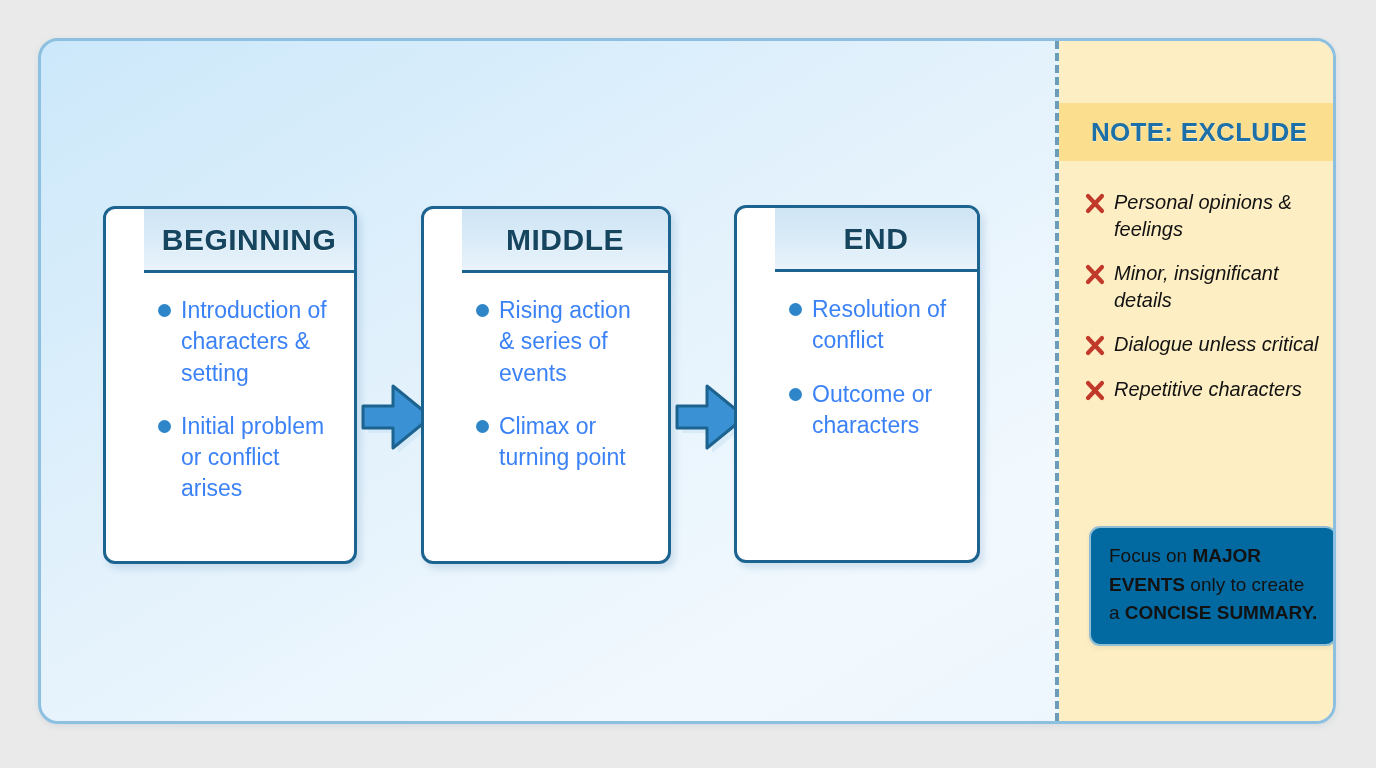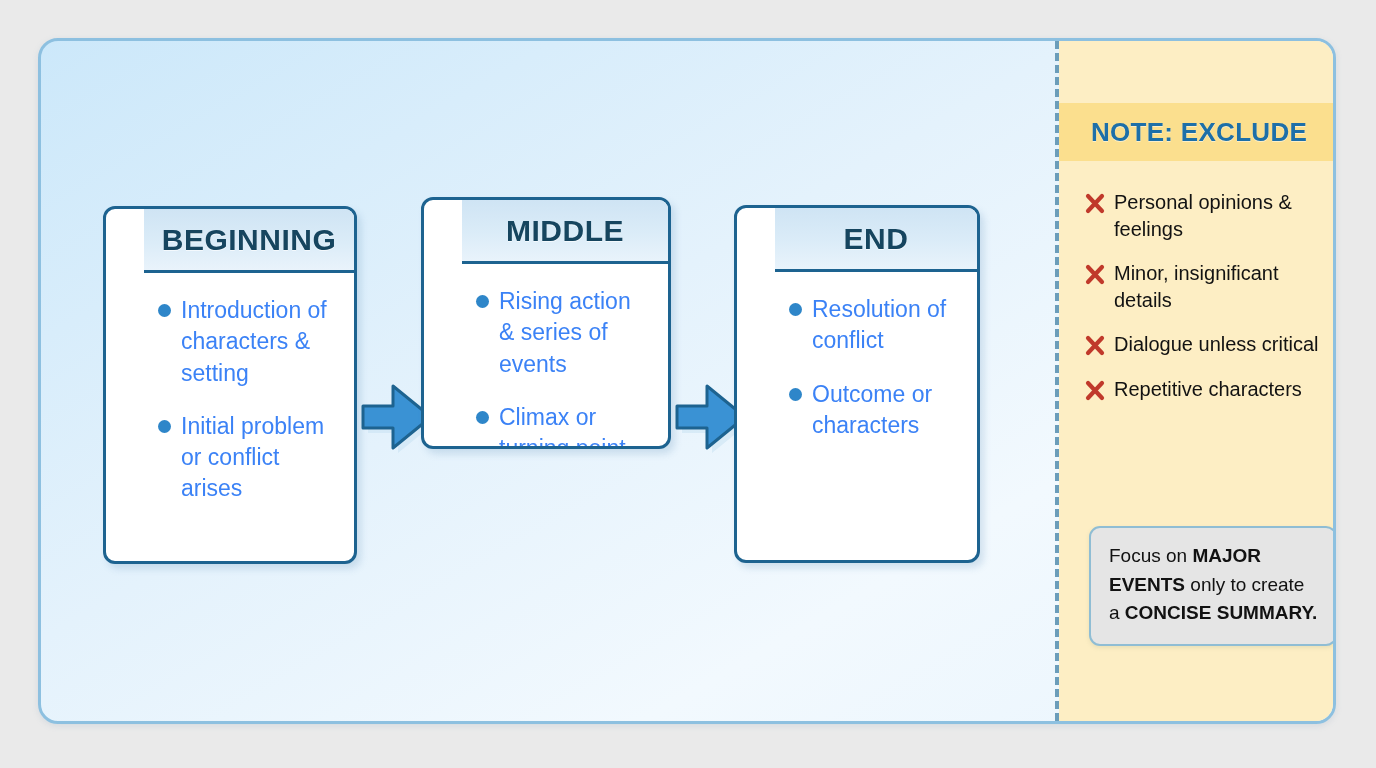--- a/index.html
+++ b/index.html
@@ -43,21 +43,21 @@
     position: absolute;
     box-sizing: border-box;
     border: 3px solid #1d6390;
     border-radius: 12px;
     background: #ffffff;
     overflow: hidden;
     box-shadow: 4px 5px 7px rgba(90,140,180,0.22);
     padding-left: 38px;
   }
   #stage-box-0 { left: 62px;  top: 165px; width: 254px; height: 358px; }
-  #stage-box-1 { left: 380px; top: 156px; width: 250px; height: 252px; }
+  #stage-box-1 { left: 380px; top: 165px; width: 250px; height: 358px; }
   #stage-box-2 { left: 693px; top: 164px; width: 246px; height: 358px; }
 
   .stage-header {
     height: 64px;
     box-sizing: border-box;
     border-bottom: 3px solid #1d6390;
     background: linear-gradient(180deg, #cfe4f4 0%, #dbecf8 55%, #e9f3fb 100%);
     display: flex;
     align-items: center;
     justify-content: center;
@@ -156,32 +156,33 @@
     flex: 0 0 auto;
     width: 20px;
     height: 24px;
     margin-right: 9px;
     margin-top: 3px;
   }
   .exclude-text {
     font-size: 20px;
     line-height: 1.33;
     color: #121212;
+    font-style: italic;
   }
 
   
   #focus-callout {
     position: absolute;
     left: 30px;
     top: 485px;
     width: 248px;
     box-sizing: border-box;
     border: 2px solid #8fbdd4;
     border-radius: 11px;
-    background: #e5e5e5;
+    background: #0369a1;
     padding: 14px 16px 16px 18px;
     box-shadow: 0 2px 4px rgba(140,160,130,0.18);
   }
   #focus-callout-text {
     font-size: 19px;
     line-height: 1.5;
     color: #121212;
   }
   #focus-callout-text b { font-weight: bold; }
 </style>

